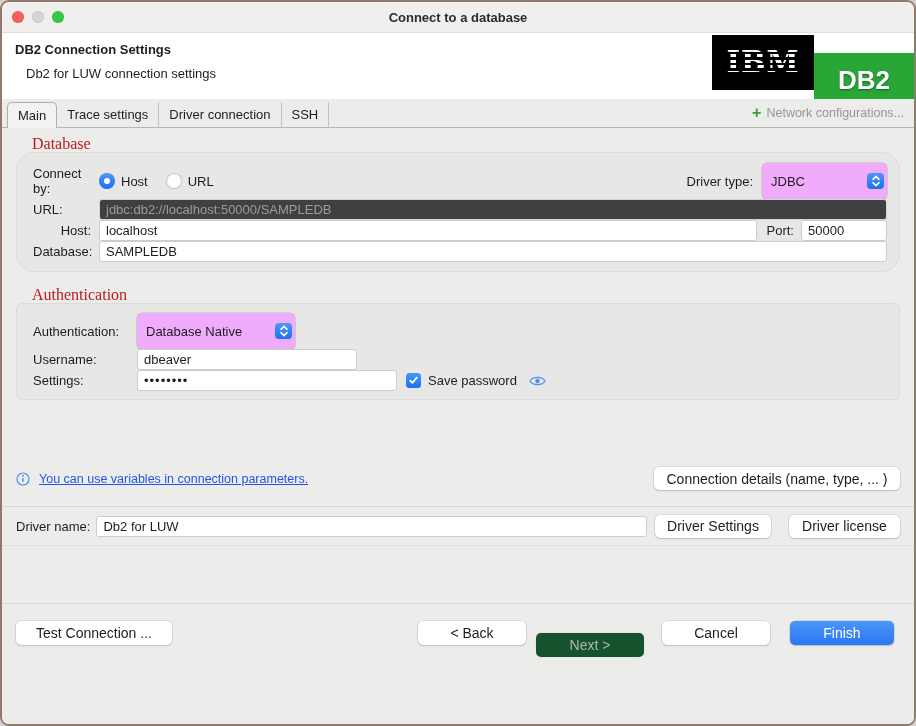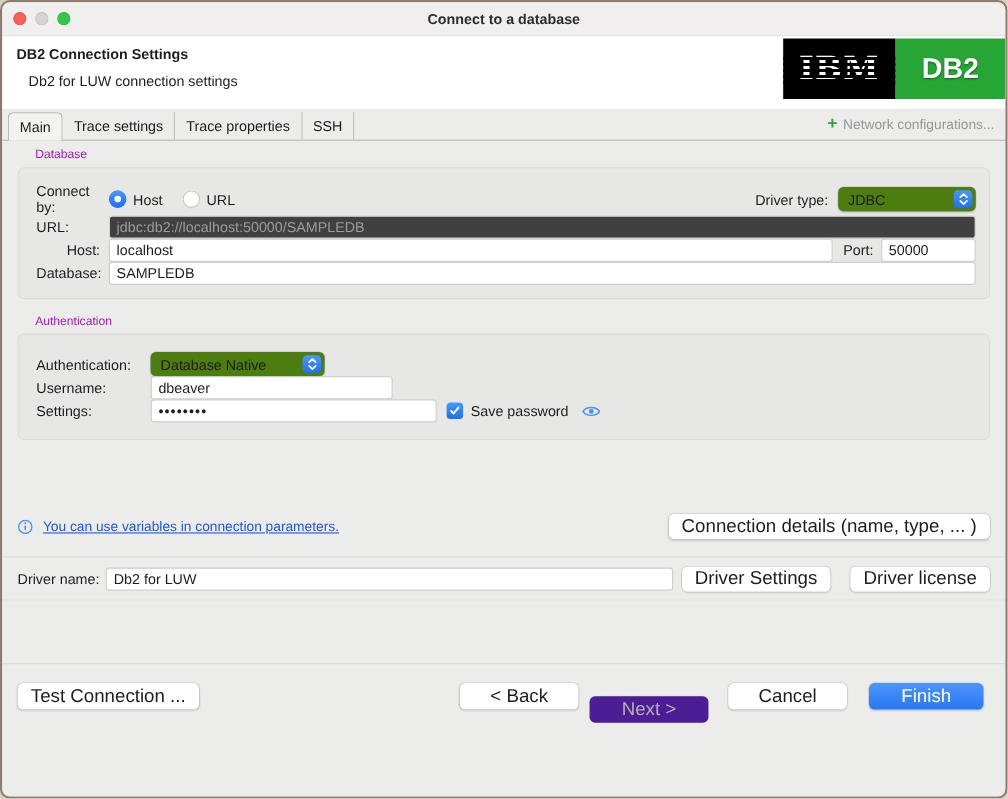--- a/index.html
+++ b/index.html
@@ -44,20 +44,21 @@
   }
   .logo-ibm .stripes {
     position:absolute; left:0; right:0; top:14px; height:28px;
     background:repeating-linear-gradient(to bottom, transparent 0 3px, #000 3px 5.5px);
   }
   .logo-db2 {
     width:100px; height:55px; background:#28a737;
     display:flex; align-items:center; justify-content:center;
     color:#fff; font-weight:bold; font-size:26px;
     text-shadow:0 1px 2px rgba(0,0,0,.45);
+    margin-top:18px;
   }
   
   .tabbar {
     height:29px; flex:0 0 29px; background:#ececeb; border-bottom:1px solid #b8b7b6;
     display:flex; align-items:flex-end; padding-left:5px; position:relative;
   }
   .tab {
     height:25px; padding:0 10px; display:flex; align-items:center;
     font-size:13px; color:#1d1d1f; border-right:1px solid #c3c2c1;
     background:transparent; cursor:default;
@@ -67,27 +68,27 @@
     border-radius:5px 5px 0 0; margin-bottom:-1px; height:26px; z-index:2;
   }
   .tab.selected + .tab { border-left:none; }
   .net-config {
     position:absolute; right:10px; top:6px; display:flex; align-items:center; gap:5px;
   }
   .net-config .plus { color:#35a03c; font-weight:bold; font-size:16px; line-height:1; }
   .net-config .net-label { color:#979695; font-size:12.5px; }
   
   .content { flex:1 1 auto; display:flex; flex-direction:column; padding:7px 14px 0 14px; background:#ececeb; }
-  .group-label { font-size:11px; color:#a21caf; margin:0 0 2px 16px; height:15px; }
+  .group-label { font-size:16px; color:#b91c1c; margin:0 0 2px 16px; height:15px;font-family:Liberation Serif, serif; }
   .group-label.auth { margin-top:14px; }
   .groupbox {
     background:#e7e7e6; border:1px solid #dbdbd9; border-radius:6px;
     padding:10px 12px 9px 16px; display:flex; flex-direction:column;
   }
-  .groupbox.db   { height:120px; justify-content:center; }
+  .groupbox.db   { height:120px; justify-content:flex-end;border-radius:18px; }
   .groupbox.auth { height:97px;  justify-content:center; }
   .frow { display:flex; align-items:center; }
   .flabel { flex:0 0 auto; }
   .flabel.w-db  { width:66px; }
   .flabel.right { text-align:right; padding-right:8px; }
   .flabel.left  { text-align:left; }
   .flabel.w-auth { width:104px; }
   input.field {
     height:21px; border:1px solid #cecdcb; border-radius:3px; background:#fff;
     font-family:"Liberation Sans", sans-serif; font-size:13px; color:#1d1d1f;
@@ -100,21 +101,21 @@
   .radio-opt { display:flex; align-items:center; gap:6px; }
   .radio { width:16px; height:16px; border-radius:50%; position:relative; }
   .radio.on  { background:linear-gradient(#4f97f7,#1a6ff2); box-shadow:inset 0 0 0 0.5px rgba(0,0,0,.1); }
   .radio.on::after {
     content:""; position:absolute; left:5px; top:5px; width:6px; height:6px;
     border-radius:50%; background:#fff;
   }
   .radio.off { background:#fdfdfd; box-shadow:inset 0 0 0 1px #c9c8c7, 0 0.5px 1px rgba(0,0,0,.08); }
   
   .dropdown {
-    height:22px; background:#4d7c0f; border-radius:5px;
+    height:36px; background:#f0abfc; border-radius:5px;
     box-shadow:0 0 0 0.5px rgba(0,0,0,.18), 0 1px 1.5px rgba(0,0,0,.12);
     display:flex; align-items:center; padding-left:9px; gap:8px;
   }
   .dropdown .dd-value { flex:1 1 auto; font-size:13px; }
   .dropdown .stepper {
     flex:0 0 auto; width:17px; height:16px; margin-right:3px; border-radius:4px;
     background:linear-gradient(#4f97f7,#1e70f0);
     display:flex; align-items:center; justify-content:center;
   }
   .dd-driver { width:125px; }
@@ -129,26 +130,26 @@
   .save-pw-wrap { display:flex; align-items:center; gap:7px; margin-left:9px; }
   .eye { margin-left:12px; display:flex; align-items:center; }
   
   .v-spacer { flex:1 1 auto; }
   .info-row { height:23px; margin-bottom:16px; display:flex; align-items:center; }
   .info-icon { display:flex; align-items:center; margin-right:9px; }
   .var-link { color:#2056e8; text-decoration:underline; font-size:12.5px; }
   
   .btn {
     background:#fff; border:none; border-radius:5px; height:23px; padding:0 12px;
-    font-family:"Liberation Sans", sans-serif; font-size:17px; color:#1d1d1f;
+    font-family:"Liberation Sans", sans-serif; font-size:14px; color:#1d1d1f;
     box-shadow:0 0 0 0.5px rgba(0,0,0,.16), 0 1px 2px rgba(0,0,0,.13);
     display:flex; align-items:center; justify-content:center; white-space:nowrap;
   }
   .btn.primary { background:linear-gradient(#4d95f8,#2878f4); color:#fff; }
-  .btn.disabled { background:#4c1d95; color:#b4b3b2; box-shadow:0 0 0 0.5px rgba(0,0,0,.05);margin-top:12px; }
+  .btn.disabled { background:#14532d; color:#b4b3b2; box-shadow:0 0 0 0.5px rgba(0,0,0,.05);margin-top:12px; }
   .details-btn { margin-left:auto; min-width:246px; }
   
   .sep { height:1px; flex:0 0 1px; background:#d8d7d5; }
   .sep.faint { background:#e0dfdd; }
   .driver-row { height:38px; flex:0 0 38px; display:flex; align-items:center; padding:0 14px; background:#ececeb; }
   .driver-row .dlabel { margin-right:6px; }
   .driver-row input.field { flex:1 1 auto; }
   .driver-row .btn { margin-left:8px; min-width:116px; }
   .driver-row .btn.license { margin-left:18px; min-width:111px; }
   .lower-gap { height:57px; flex:0 0 57px; background:#ececeb; }
@@ -185,21 +186,21 @@
         <span class="ibm-text">IBM</span>
         <span class="stripes"></span>
       </div>
       <div class="logo-db2">DB2</div>
     </div>
   </div>
 
   <div class="tabbar">
     <div class="tab selected">Main</div>
     <div class="tab">Trace settings</div>
-    <div class="tab">Trace properties</div>
+    <div class="tab">Driver connection</div>
     <div class="tab">SSH</div>
     <div class="net-config">
       <span class="plus">+</span>
       <span class="net-label">Network configurations...</span>
     </div>
   </div>
 
   <div class="content">
 
     <div class="group-label">Database</div>

